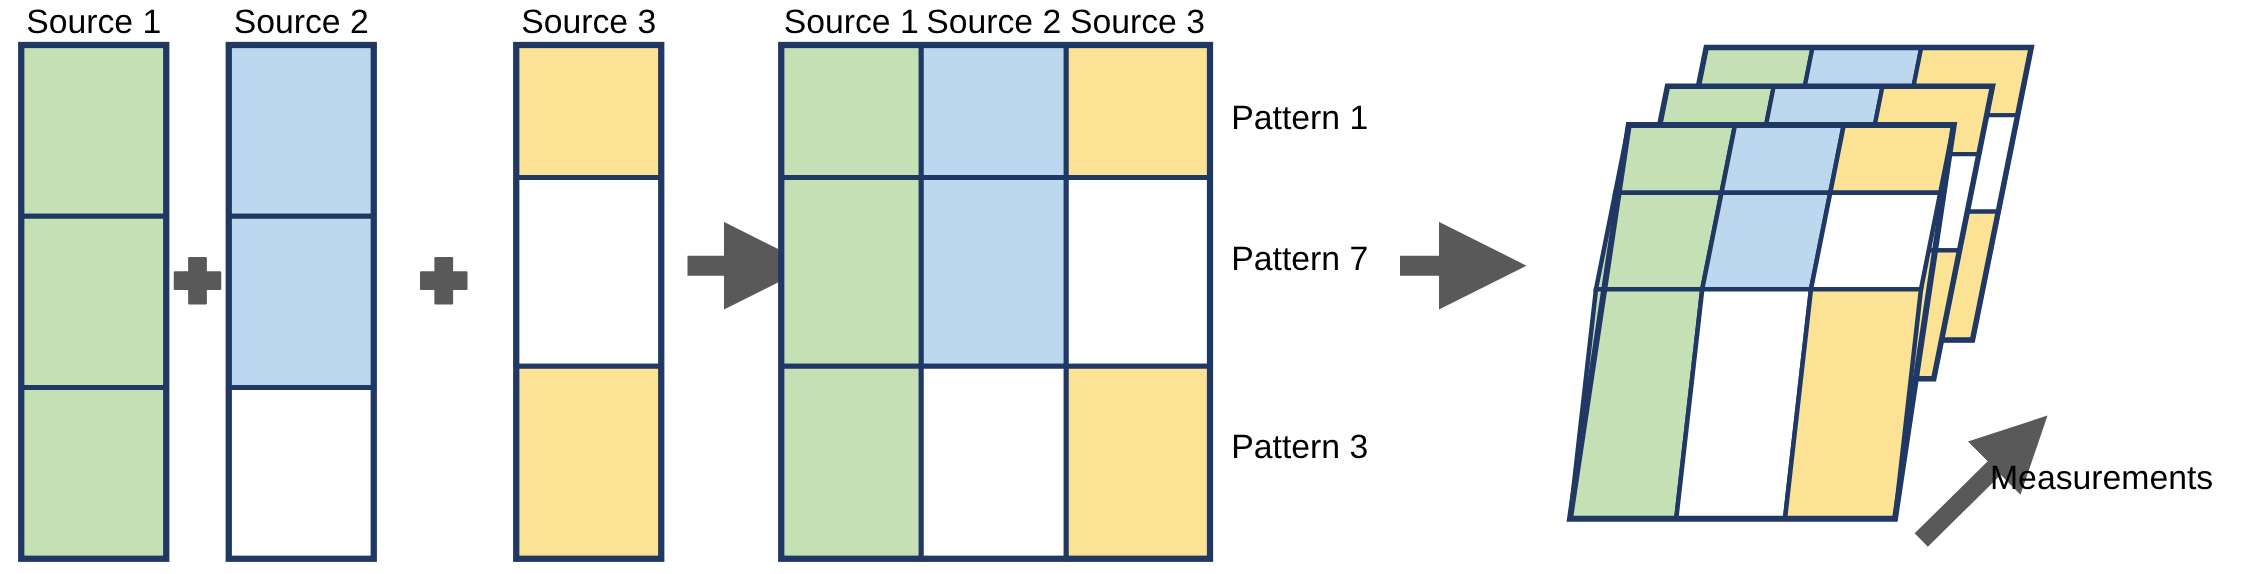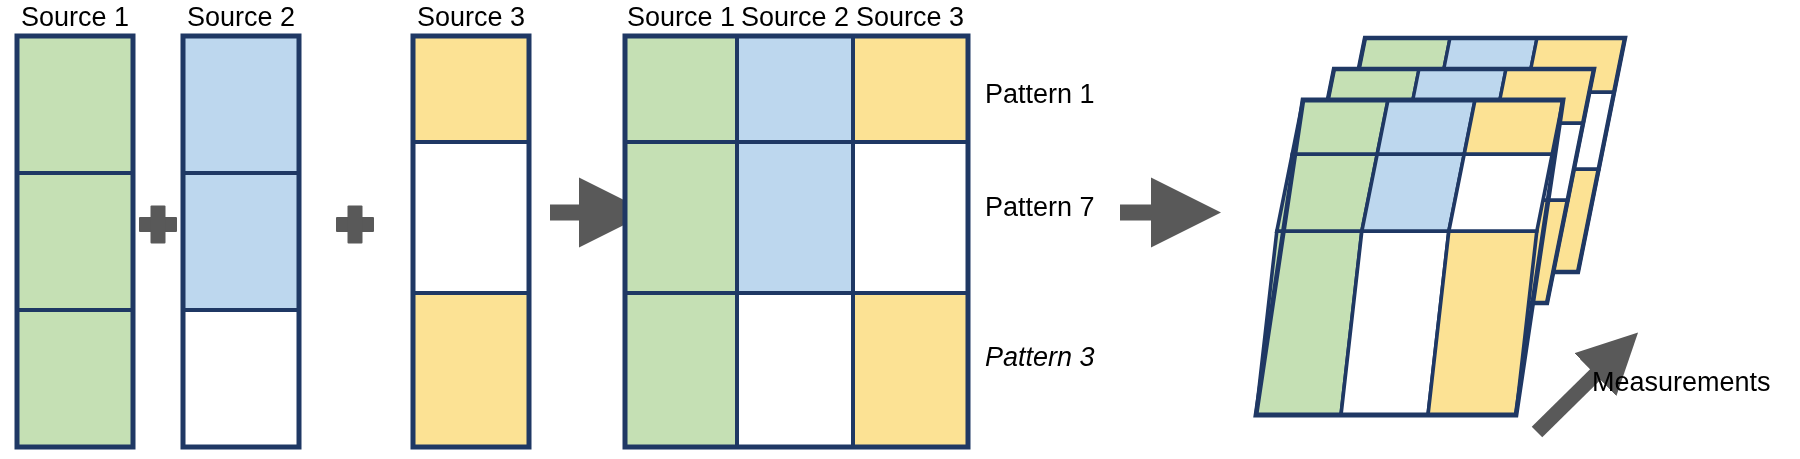--- a/index.html
+++ b/index.html
@@ -141,17 +141,17 @@
   <div class="lbl center" style="left:75px;top:2px;">Source 1</div>
   <div class="lbl center" style="left:241px;top:2px;">Source 2</div>
   <div class="lbl center" style="left:471px;top:2px;">Source 3</div>
 
   <div class="lbl center" style="left:681px;top:2px;">Source 1</div>
   <div class="lbl center" style="left:795px;top:2px;">Source 2</div>
   <div class="lbl center" style="left:910px;top:2px;">Source 3</div>
 
   <div class="lbl" style="left:985px;top:66px;margin-top:13px;">Pattern 1</div>
   <div class="lbl" style="left:985px;top:192px;">Pattern 7</div>
-  <div class="lbl" style="left:985px;top:342px;font-style:italic;">Pattern 3</div>
+  <div class="lbl" style="left:985px;top:342px;">Pattern 3</div>
 
   <div class="lbl" style="left:1592px;top:336px;margin-top:31px;">Measurements</div>
 
 </div>
 
 </body></html>

